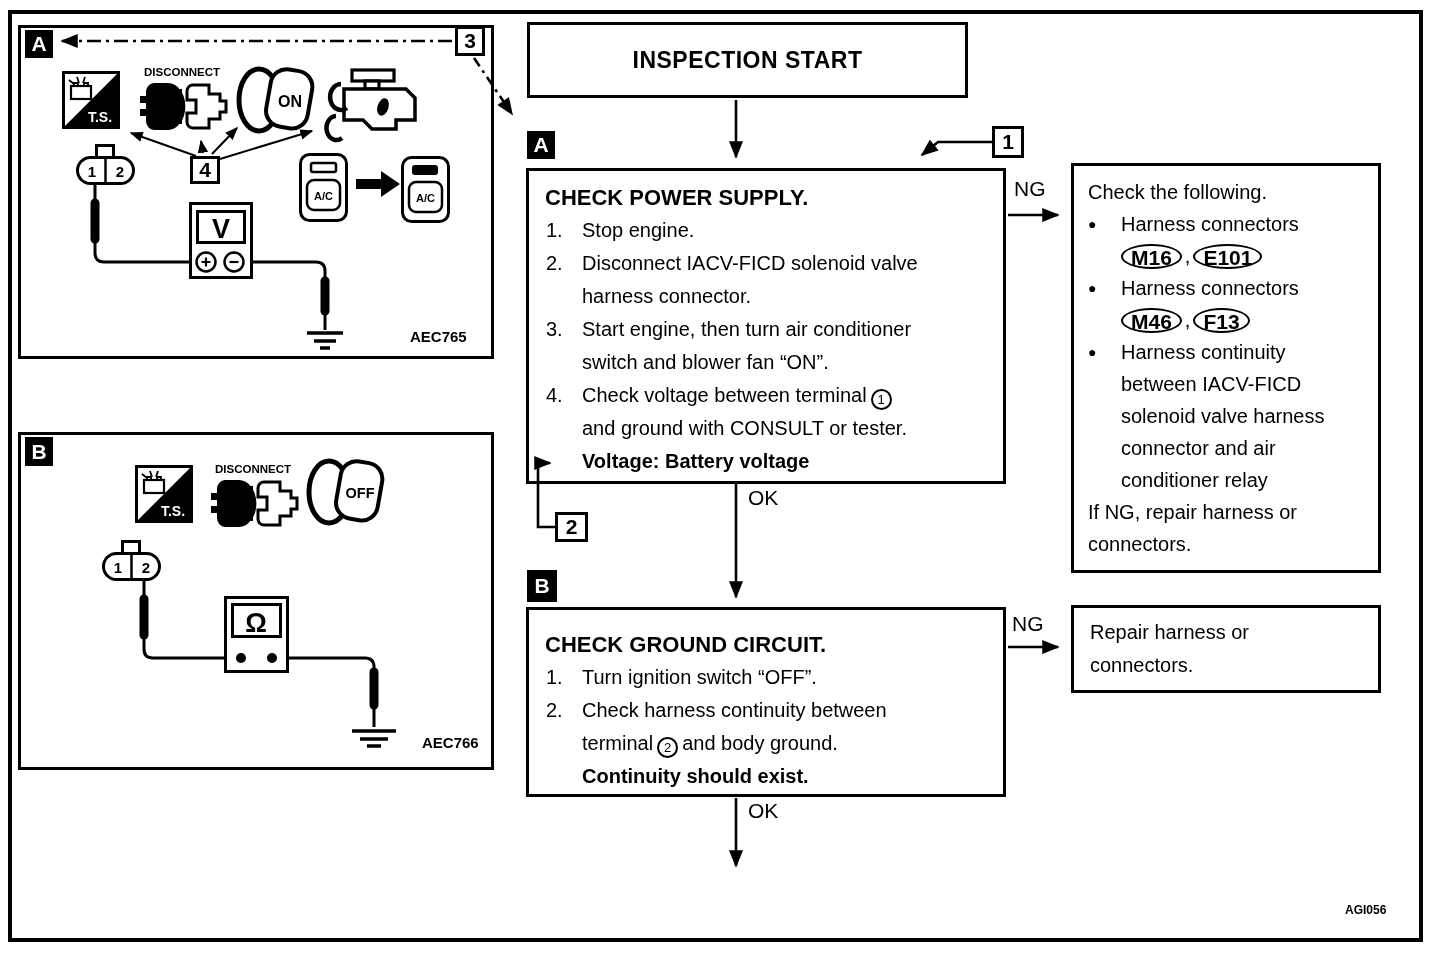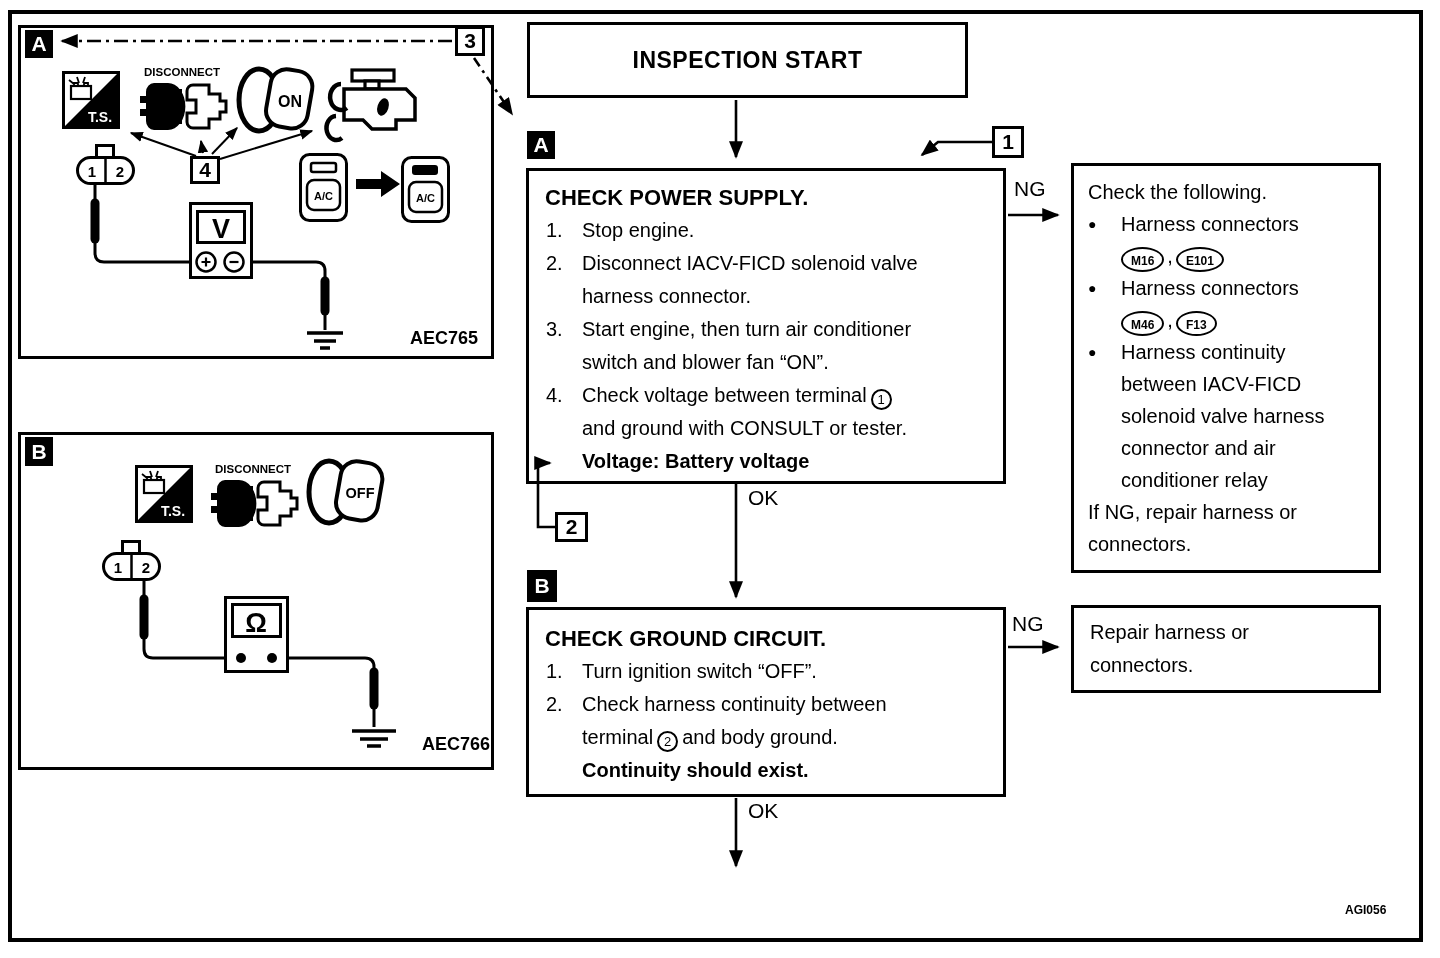--- a/index.html
+++ b/index.html
@@ -21,24 +21,24 @@
   .fno{width:36px;flex:none;padding-left:3px;}
   .ftxt{flex:1;}
   .fspec{font-weight:bold;font-size:20px;line-height:33px;margin-left:39px;}
   .circ{display:inline-block;width:21px;height:21px;border:2px solid #000;border-radius:50%;
         font-size:13px;line-height:18px;text-align:center;vertical-align:-2px;margin:0 4px;box-sizing:border-box;font-weight:normal;}
   .cline{font-size:20px;line-height:32px;}
   .brow{display:flex;}
   .bul{width:33px;flex:none;font-size:14px;}
   .cindent{margin-left:33px;}
   .oval{display:inline-block;border:2.5px solid #000;border-radius:50%;padding:0 8px;height:25px;line-height:24px;
-        font-weight:bold;font-size:12px;vertical-align:-2px;box-sizing:border-box;text-align:center;}
+        font-weight:bold;font-size:21px;vertical-align:-2px;box-sizing:border-box;text-align:center;}
   .cm{font-size:20px;margin:0 3px;}
   .lbl{font-size:21px;line-height:22px;}
-  .figcode{font-weight:bold;font-size:18px;}
+  .figcode{font-weight:bold;font-size:15px;}
   .pagecode{font-weight:bold;font-size:12px;}
   svg text{font-family:"Liberation Sans","DejaVu Sans",sans-serif;}
 </style>
 </head>
 <body>
 
 <div class="page">
 
   <div class="frame"></div>
 
@@ -262,21 +262,21 @@
       <span>Harness continuity</span>
     </div>
     <div class="cline cindent">between IACV-FICD</div>
     <div class="cline cindent">solenoid valve harness</div>
     <div class="cline cindent">connector and air</div>
     <div class="cline cindent">conditioner relay</div>
     <div class="cline">If NG, repair harness or</div>
     <div class="cline">connectors.</div>
   </div>
 
-  <div class="abs flowbox" style="left:526px;top:607px;width:480px;height:190px;padding:12px 14px;">
+  <div class="abs flowbox" style="left:526px;top:607px;width:480px;height:190px;padding:18px 14px;">
     <div class="flow-title">CHECK GROUND CIRCUIT.</div>
     <div class="frow">
       <span class="fno">1.</span>
       <span class="ftxt">Turn ignition switch “OFF”.</span>
     </div>
     <div class="frow">
       <span class="fno">2.</span>
       <span class="ftxt"><span>Check harness continuity between</span><br><span>terminal</span><span class="circ">2</span><span>and body ground.</span></span>
     </div>
     <div class="fspec">Continuity should exist.</div>

